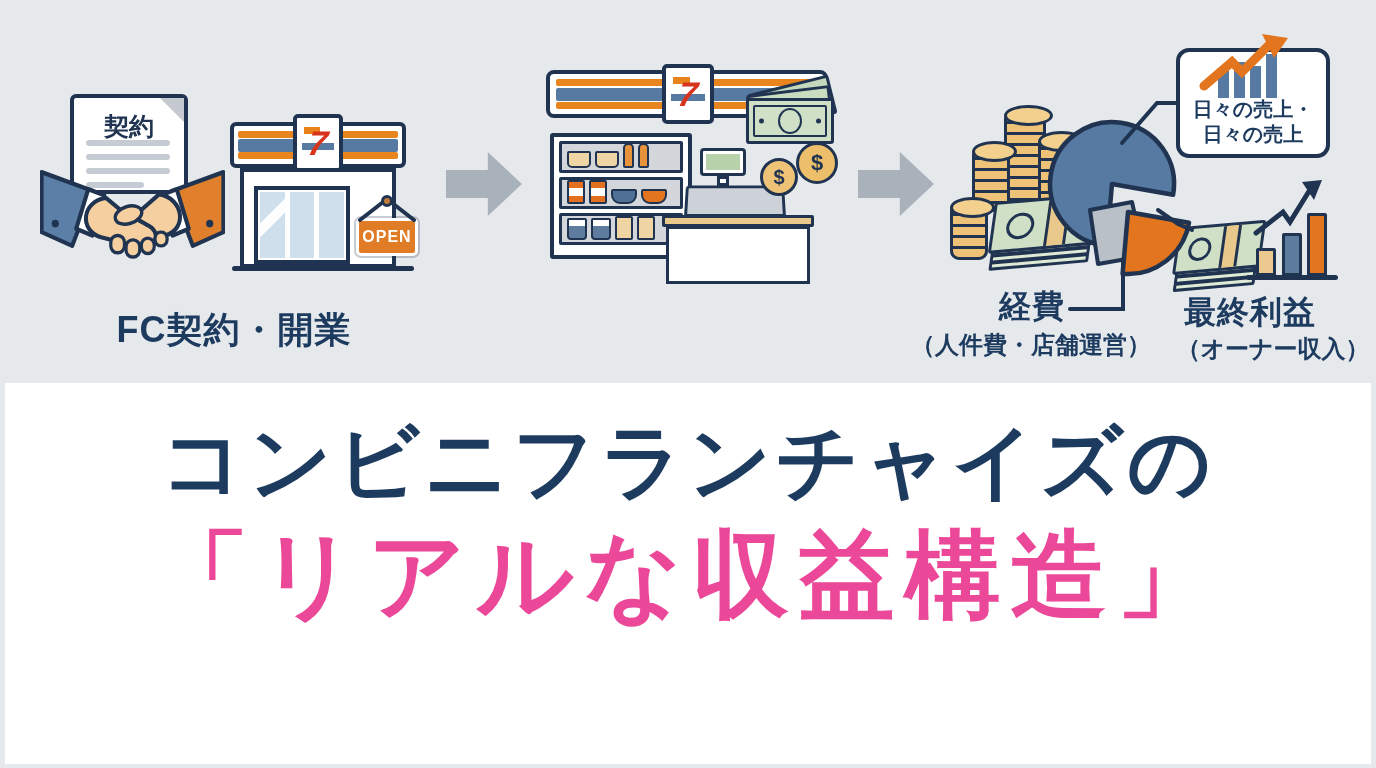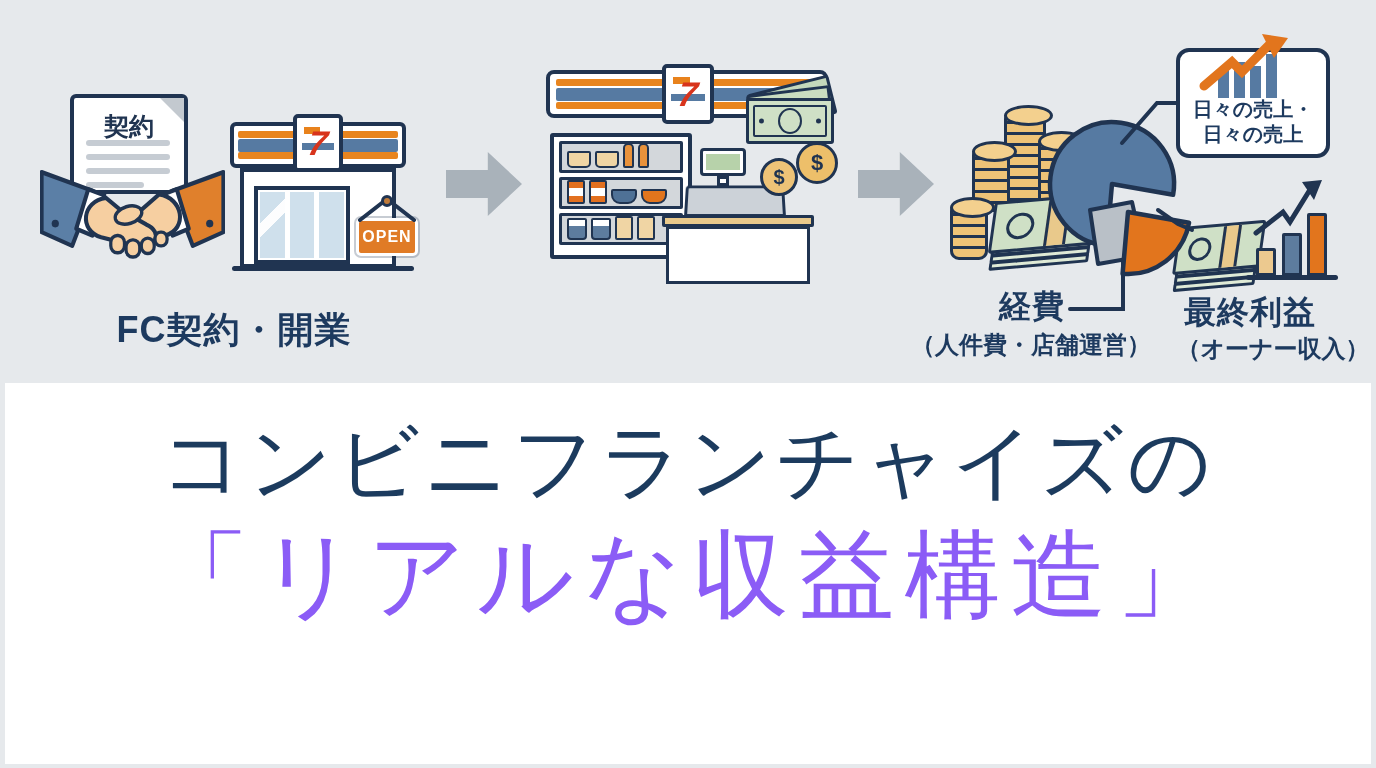--- a/index.html
+++ b/index.html
@@ -107,23 +107,23 @@
              border:4px solid #203451; border-radius:13px; z-index:3; }
   .callout-text { position:absolute; bottom:7px; width:100%; text-align:center;
                   font-weight:bold; color:#1d3a5f; font-size:20px; line-height:25px; }
   .barchart { left:1250px; top:205px; width:84px; height:75px; }
   .bc-base { position:absolute; bottom:0; left:-4px; width:92px; height:5px; background:#203451; border-radius:3px; }
   .bc-bar { position:absolute; bottom:4px; border:3px solid #203451; border-radius:2px 2px 0 0; }
 
   
   .title-panel { position:absolute; left:5px; top:383px; width:1366px; height:381px; background:#ffffff; }
   .title-line { position:absolute; left:50%; transform:translateX(-50%); white-space:nowrap;
-                font-weight:normal; line-height:1.05; }
+                font-weight:bold; line-height:1.05; }
   .t1 { top:36px; font-size:82px; letter-spacing:4px; color:#1c3b5e; }
-  .t2 { top:142px; font-size:96px; letter-spacing:10px; color:#8b5cf6; }
+  .t2 { top:142px; font-size:96px; letter-spacing:10px; color:#ec4899; }
   .t3 { top:262px; font-size:86px; letter-spacing:3px; color:#1c3b5e; }
 </style>
 </head>
 <body>
 
 <div id="canvas">
 
   <div class="abs paper">
     <span class="paper-fold"></span>
     <div class="paper-title">契約</div>

